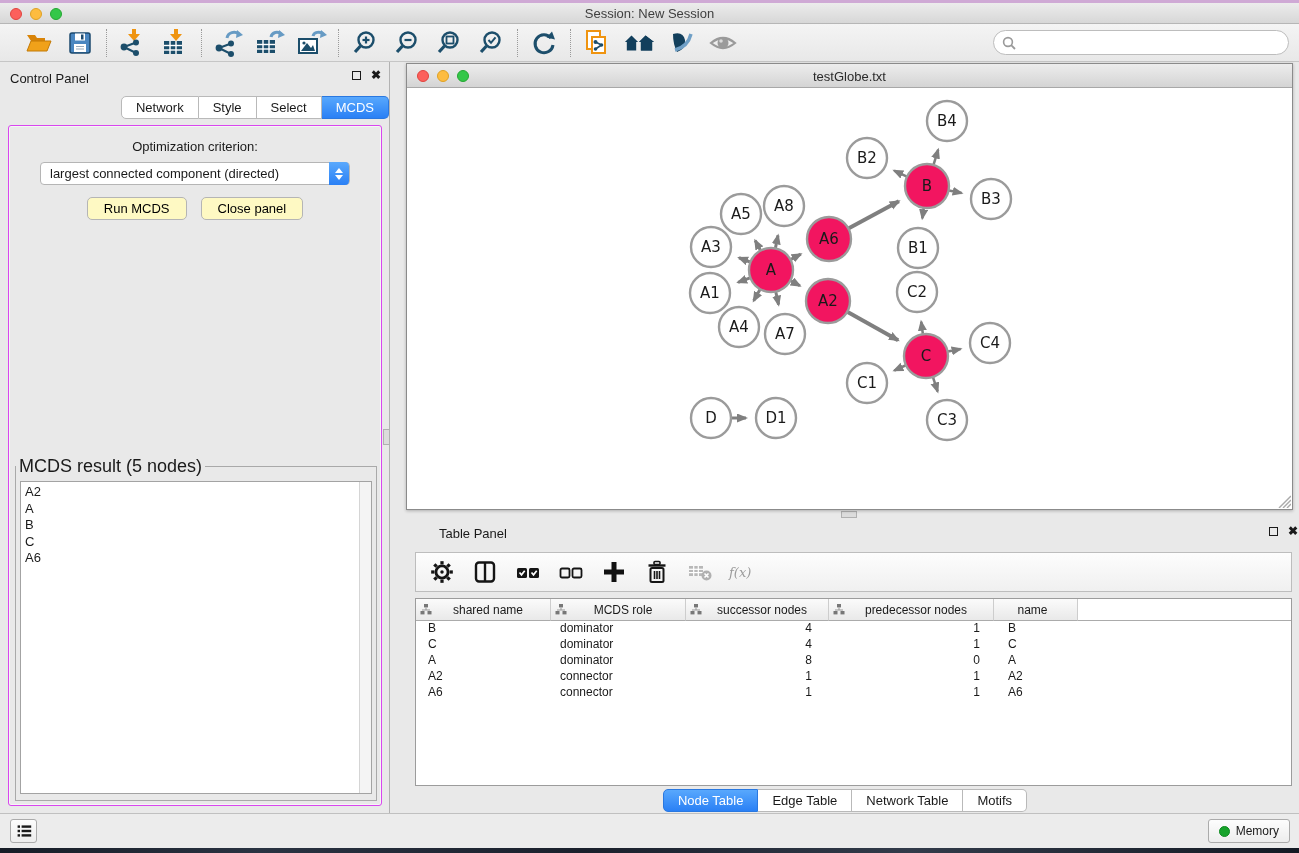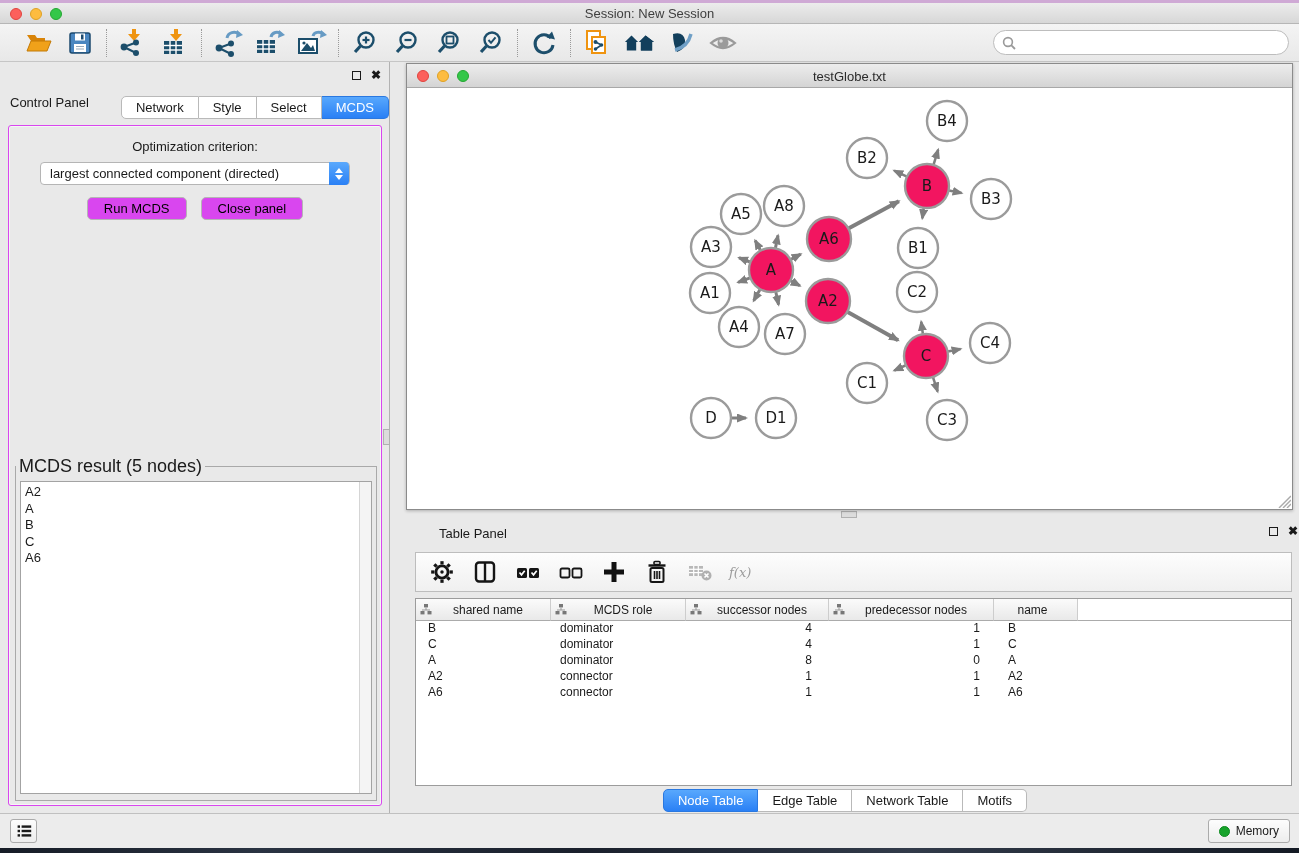--- a/index.html
+++ b/index.html
@@ -25,21 +25,21 @@
   .tb-sep { width:0; height:28px; border-left:1px dotted #9a9a9a; }
   .tb-btn { width:30px; height:28px; display:flex; align-items:center; justify-content:center; cursor:default; }
   .searchbox { position:absolute; right:10px; top:6px; width:296px; height:25px; background:#fff;
                border:1px solid #bdbdbd; border-radius:13px; display:flex; align-items:center; padding-left:8px; }
   .searchbox input { border:none; outline:none; flex:1; height:20px; font-size:13px; background:transparent; margin-left:5px; }
 
   
   .control-panel { position:absolute; left:0; top:62px; width:390px; height:751px;
                    background:#e9e9e9; border-right:1px solid #b2b2b2; }
   .panel-header { position:relative; height:30px; }
-  .panel-header .ph-title { position:absolute; left:10px; top:9px; font-size:13px;margin-top:24px; }
+  .panel-header .ph-title { position:absolute; left:10px; top:9px; font-size:13px; }
   .ph-icons { position:absolute; right:8px; top:8px; display:flex; gap:10px; align-items:center; }
   .float-icon { width:9px; height:9px; border:1.5px solid #1a1a1a; display:inline-block; }
   .close-icon { font-size:12px; font-weight:bold; line-height:10px; }
 
   .seg-tabs { display:flex; justify-content:flex-end; margin-top:4px; }
   .seg { border:1px solid #b9b9b9; background:#fff; font-size:13px; padding:3px 14px; color:#1a1a1a; }
   .seg:not(:first-child){ border-left:none; }
   .seg.first { border-radius:5px 0 0 5px; }
   .seg.last { border-radius:0 5px 5px 0; }
   .seg.active { background:linear-gradient(#58a8fd,#2a80f5); color:#fff; border-color:#2a78e0; }
@@ -48,21 +48,21 @@
             border:1px solid #d946ef; border-radius:3px; box-shadow:inset 0 0 0 1px #f6f6f6; }
   .opt-label { text-align:center; margin-top:13px; font-size:13px; }
   .dropdown { position:relative; margin:8px auto 0; width:310px; height:23px; background:#fff;
               border:1px solid #b5b5b5; border-radius:4px; font-size:13px; line-height:21px; padding-left:9px; }
   .dd-stepper { position:absolute; right:0px; top:-1px; width:20px; height:23px; border-radius:0 4px 4px 0;
                 background:linear-gradient(#5aa9fd,#2a80f5); display:flex; flex-direction:column;
                 align-items:center; justify-content:center; gap:2px; }
   .tri-up { width:0; height:0; border-left:4px solid transparent; border-right:4px solid transparent; border-bottom:5px solid #fff; }
   .tri-down { width:0; height:0; border-left:4px solid transparent; border-right:4px solid transparent; border-top:5px solid #fff; }
   .btn-row { display:flex; justify-content:center; gap:14px; margin-top:12px; }
-  .aqua-btn { background:#d946ef; border:1px solid #b5b5b5; border-radius:5px; font-size:13px; padding:3px 16px; }
+  .aqua-btn { background:#fef9c3; border:1px solid #b5b5b5; border-radius:5px; font-size:13px; padding:3px 16px; }
 
   fieldset.result { position:absolute; left:6px; top:330px; width:362px; height:345px;
                     border:1px solid #a9a9a9; background:#e9e9e9; }
   fieldset.result legend { font-size:18px; padding:0 3px; margin-left:0; }
   .result-list { position:absolute; left:4px; top:4px; right:4px; bottom:6px; background:#fff;
                  border:1px solid #a3a3a3; font-size:13px; line-height:16.5px; padding:2px 0 0 4px; }
   .result-scroll { position:absolute; right:0; top:0; bottom:0; width:12px; background:#f4f4f4; border-left:1px solid #d5d5d5; }
   .result-item { height:16.5px; }
 
   

